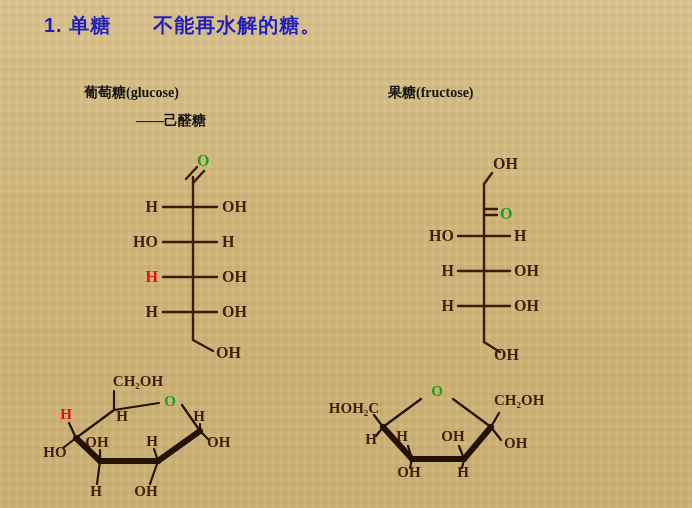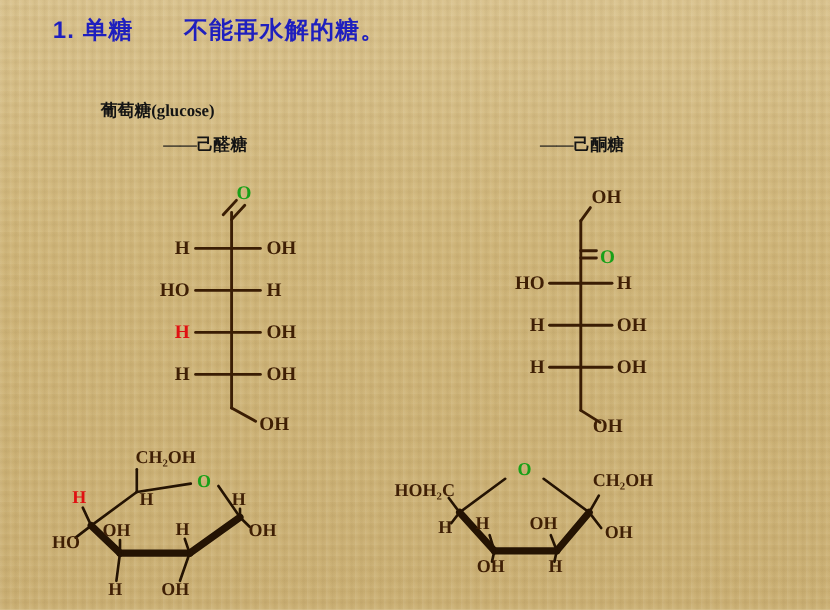--- a/index.html
+++ b/index.html
@@ -42,21 +42,21 @@
 </style>
 </head>
 <body>
 
 <div class="slide">
 
   <div class="title">1. 单糖　　不能再水解的糖。</div>
 
   <div class="hdr" id="hdr-glucose">葡萄糖(glucose)</div>
   <div class="hdr" id="sub-glucose">——己醛糖</div>
-  <div class="hdr" id="sub-fructose">——己酮糖</div>
+  <div class="hdr" id="hdr-fructose">果糖(fructose)</div>
 
   <svg width="692" height="508" viewBox="0 0 692 508">
 
     <g>
       <line class="b" x1="193" y1="177" x2="193" y2="340"></line>
       <line class="b" x1="186" y1="179" x2="197" y2="167"></line>
       <line class="b" x1="193" y1="183" x2="204" y2="171"></line>
       <text class="f16 tg" x="197" y="166" text-anchor="start">O</text>
 
       <line class="b" x1="163" y1="207" x2="217" y2="207"></line>

